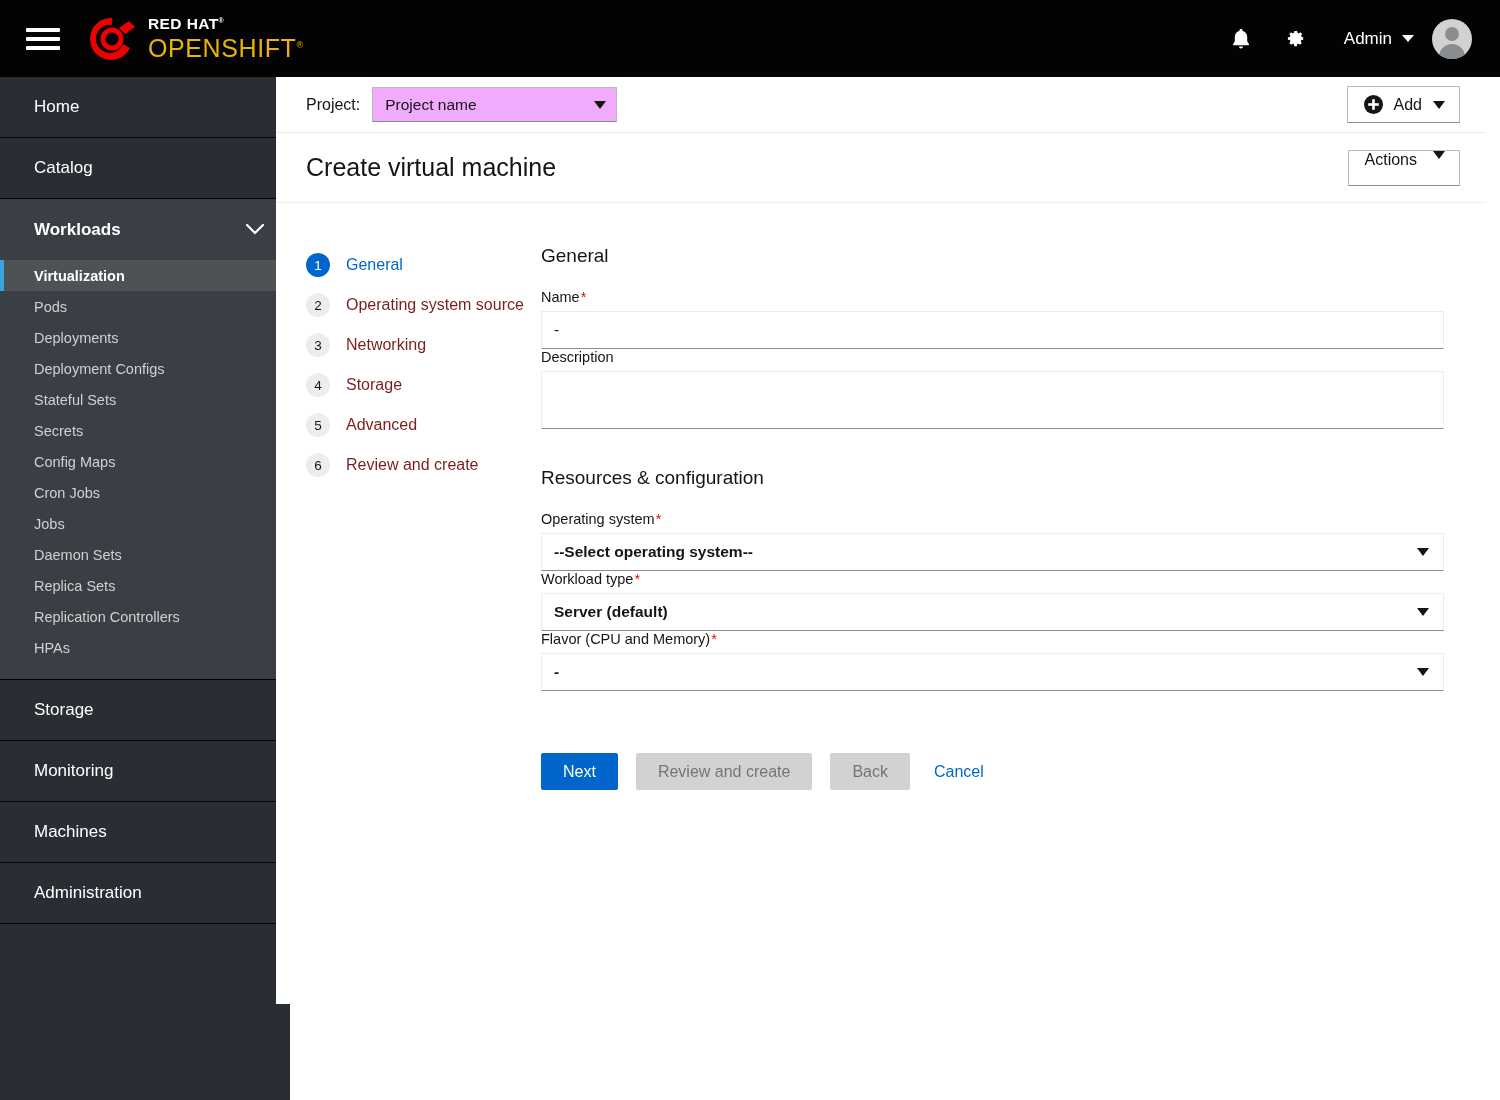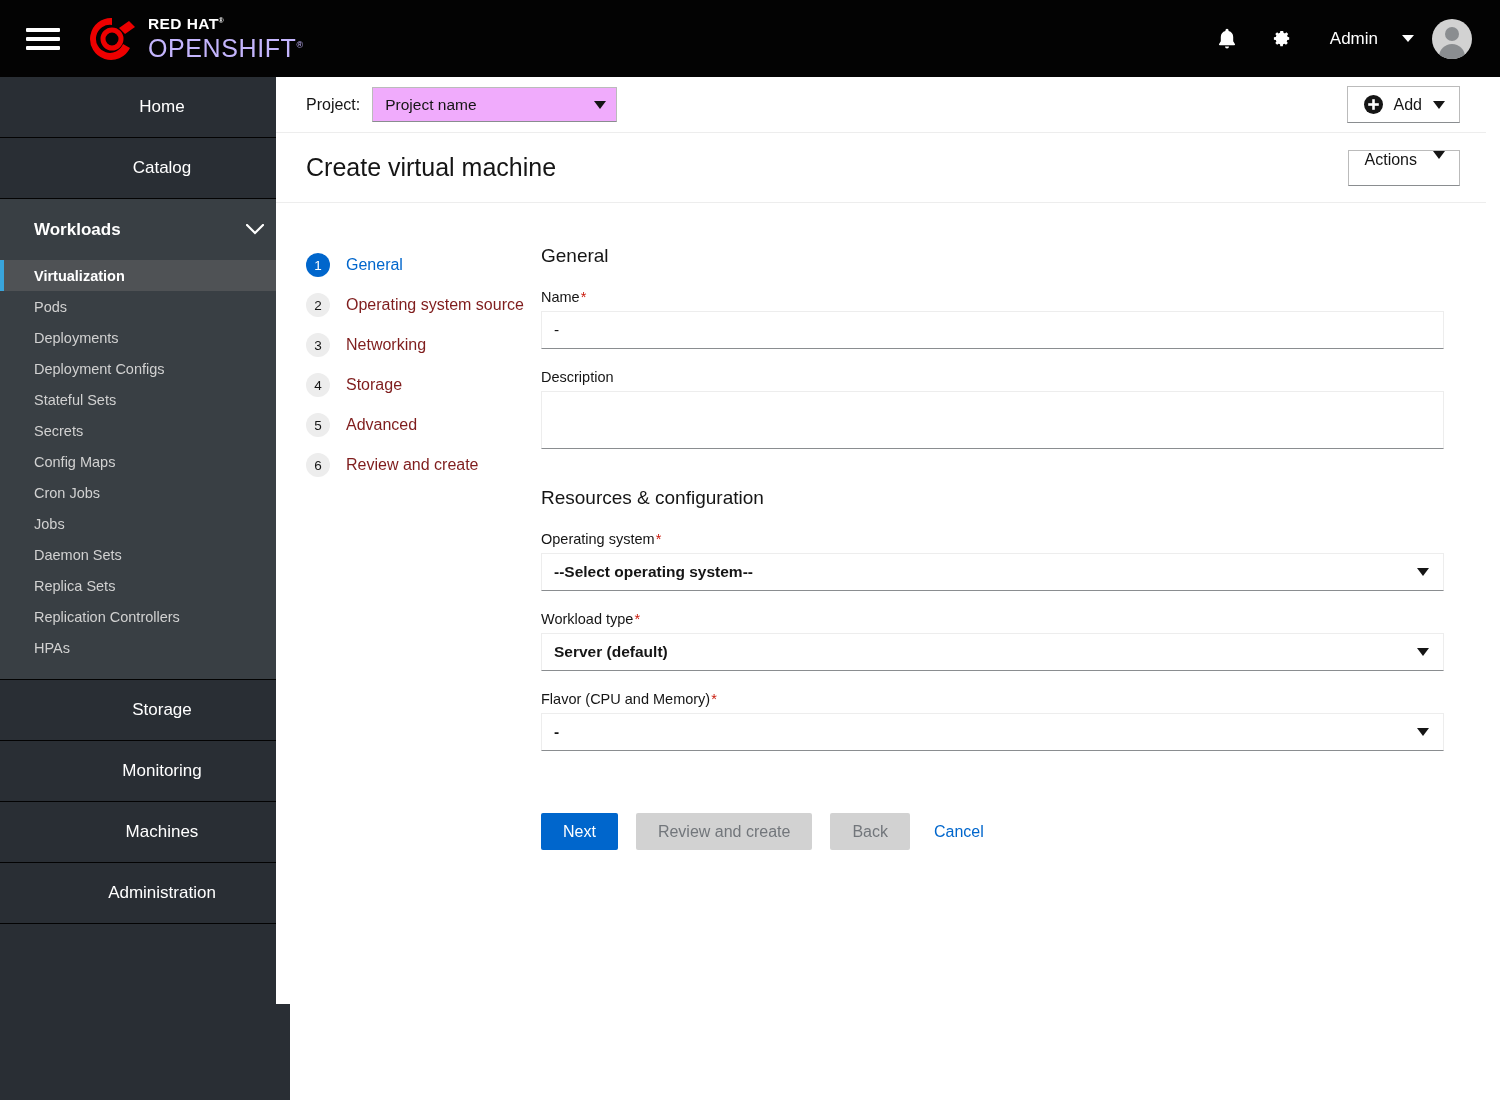--- a/index.html
+++ b/index.html
@@ -54,21 +54,21 @@
   }
   .brand-top {
     color: #fff;
     font-size: 15.5px;
     font-weight: bold;
     letter-spacing: 0.4px;
     font-family: "Liberation Sans", sans-serif;
   }
   .brand-top sup { font-size: 7px; vertical-align: super; }
   .brand-bottom {
-    color: #c4b5fd;
+    color: #eab308;
     font-size: 25px;
     font-weight: 300;
     letter-spacing: 0.6px;
     margin-top: 4px;
     font-family: "Liberation Sans", sans-serif;
   }
   .brand-bottom sup { font-size: 9px; vertical-align: super; }
 
   .masthead-right {
     margin-left: auto;
@@ -85,21 +85,21 @@
   }
   .mh-icon-btn svg { fill: #fff; }
   .admin-menu {
     display: flex;
     align-items: center;
     color: #fff;
     font-size: 17px;
     cursor: pointer;
     margin-left: 22px;
     margin-right: 18px;
-    gap: 24px;
+    gap: 10px;
   }
   .caret-white {
     width: 0; height: 0;
     border-left: 6px solid transparent;
     border-right: 6px solid transparent;
     border-top: 7px solid #fff;
   }
   .avatar {
     width: 40px; height: 40px;
     border-radius: 50%;
@@ -135,21 +135,20 @@
   }
   .nav-top-item {
     height: 61px;
     display: flex;
     align-items: center;
     padding-left: 34px;
     color: #fff;
     font-size: 17px;
     border-bottom: 1px solid #030303;
     cursor: pointer;
-    justify-content: center;
   }
   .nav-section {
     background: #393f44;
     border-bottom: 1px solid #030303;
   }
   .nav-section-header {
     height: 61px;
     display: flex;
     align-items: center;
     padding: 0 26px 0 34px;
@@ -311,21 +310,21 @@
     flex: 1;
     padding-right: 42px;
   }
   .section-title {
     font-size: 19px;
     font-weight: 400;
     color: #151515;
     margin-bottom: 22px;
   }
   .section-title.spaced { margin-top: 38px; }
-  .field { margin-bottom: 20px; }
+  .field { }
   .field-label {
     font-size: 14.5px;
     color: #151515;
     margin-bottom: 6px;
     display: block;
   }
   .req { color: #c9190b; margin-left: 1px; }
   .input-box {
     width: 100%;
     height: 38px;

